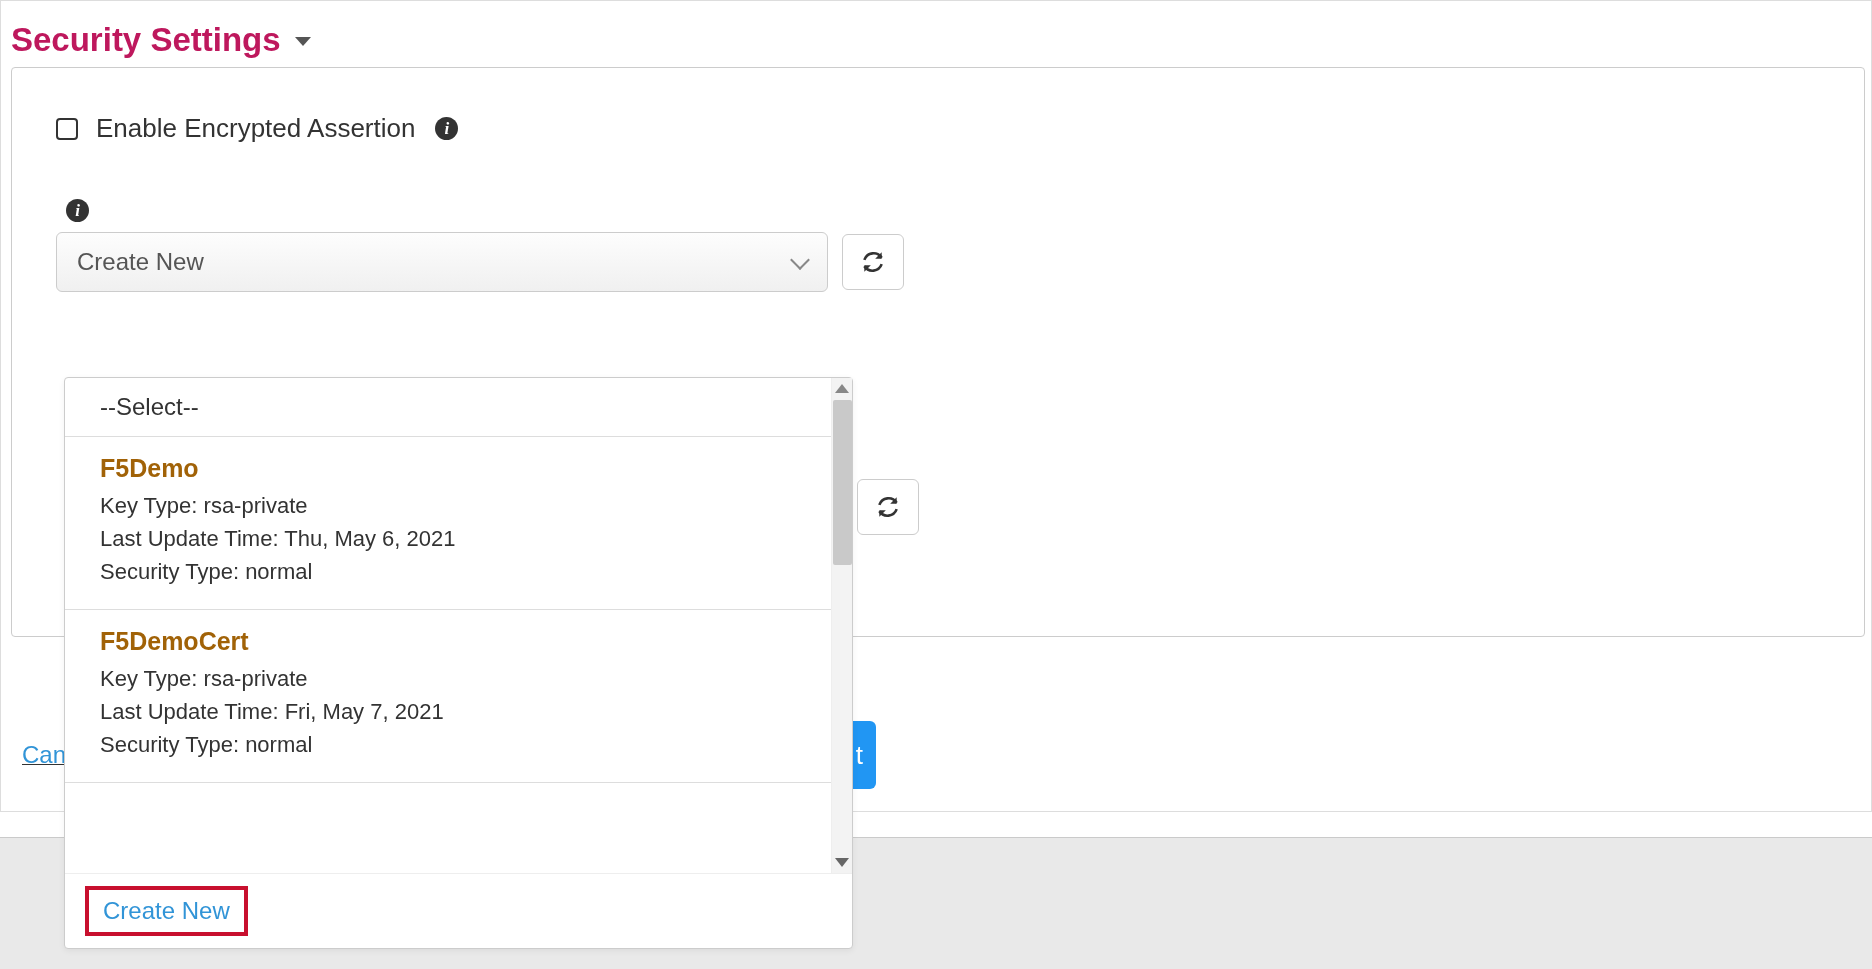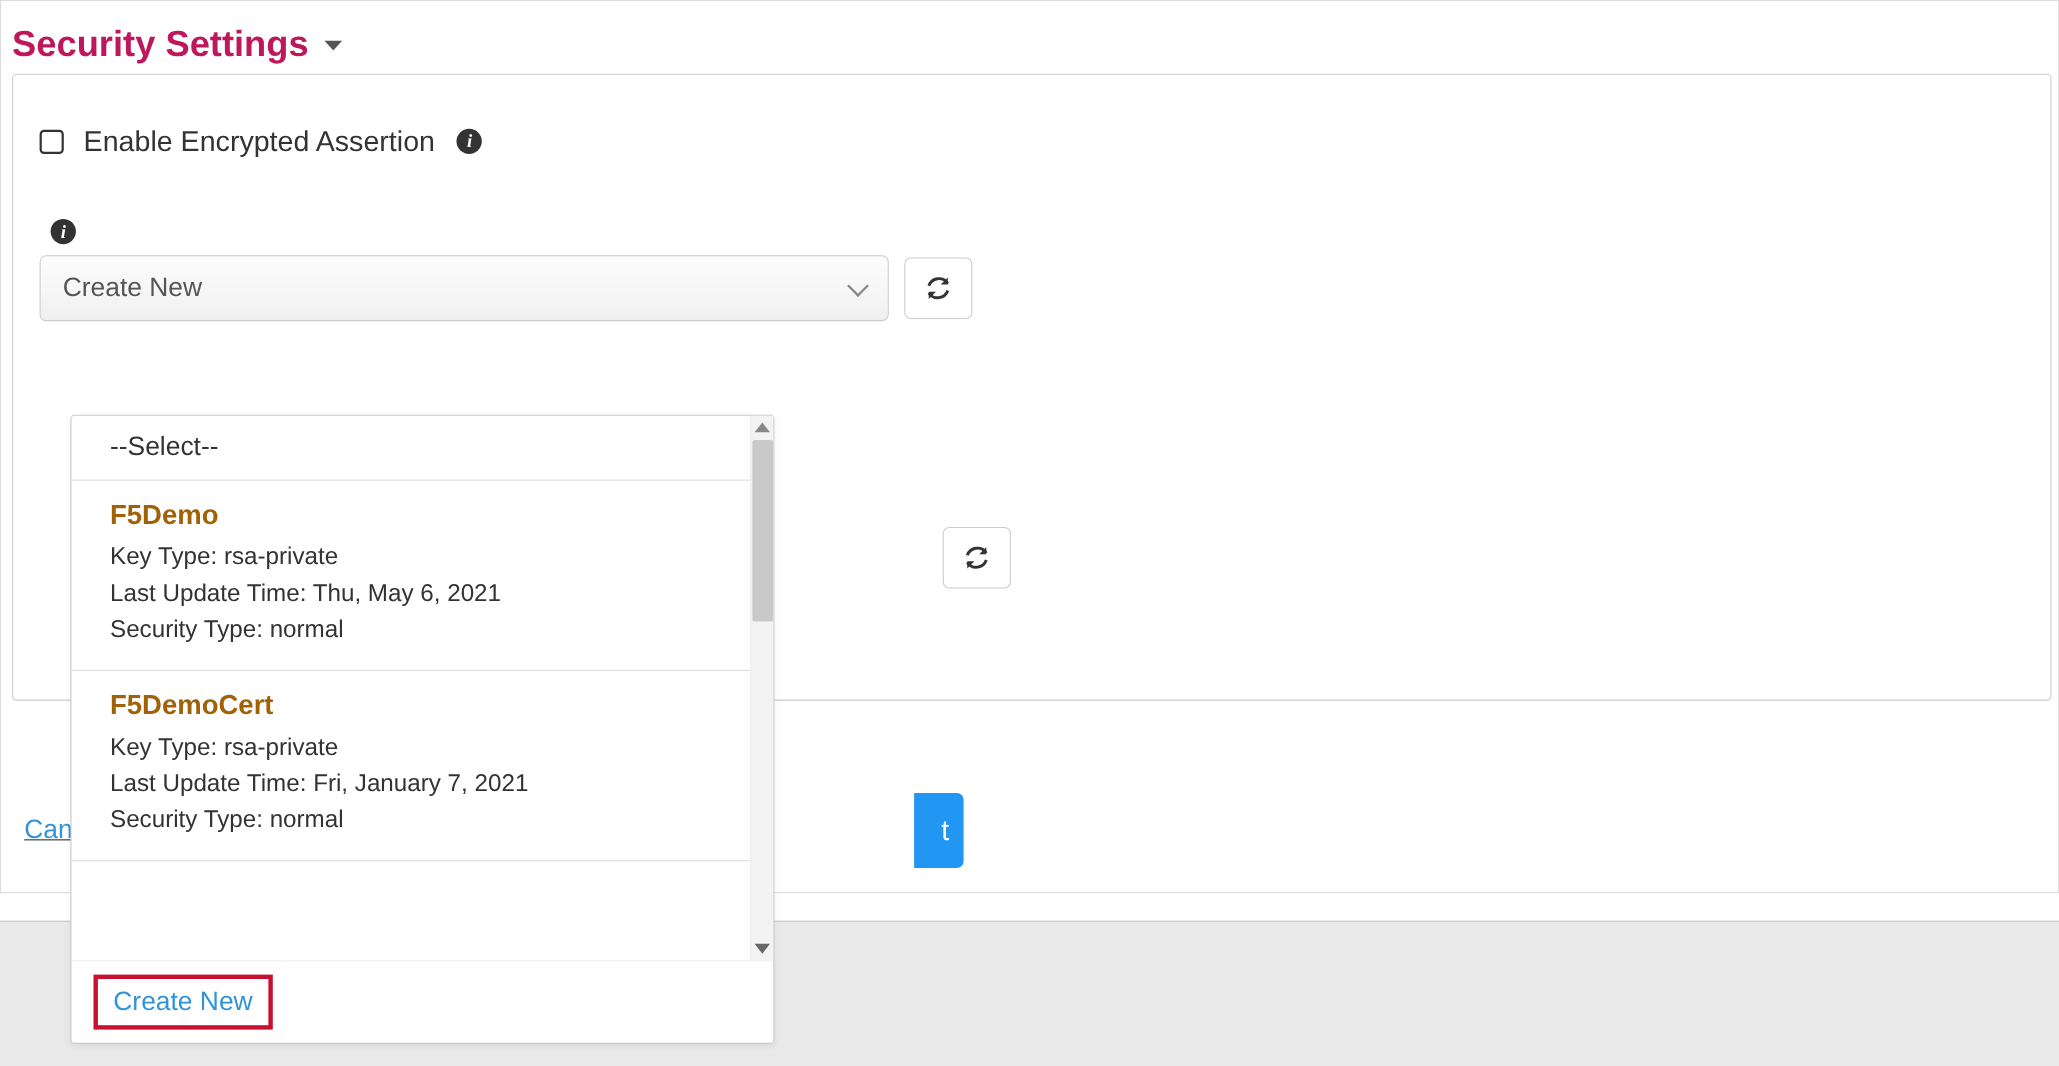--- a/index.html
+++ b/index.html
@@ -36,21 +36,21 @@
       margin-top: 3px;
     }
     .panel {
       position: absolute;
       top: 66px;
       left: 10px;
       right: 6px;
       height: 570px;
       border: 1px solid #ccc;
       border-radius: 4px;
-      padding: 45px 24px;
+      padding: 45px 44px;
     }
     .checkbox-row {
       display: flex;
       align-items: center;
       margin-bottom: 55px;
     }
     .checkbox {
       width: 22px;
       height: 22px;
       border: 2px solid #333;
@@ -162,21 +162,21 @@
       right: 0;
       height: 132px;
       background: #e9e9e9;
       border-top: 1px solid #cacaca;
     }
     
     .dropdown {
       position: absolute;
       left: 63px;
       top: 376px;
-      width: 640px;
+      width: 789px;
       background: #fff;
       border: 1px solid #ccc;
       border-radius: 4px;
       z-index: 100;
       box-shadow: 0 2px 6px rgba(0,0,0,0.06);
     }
     .dd-scrollwrap {
       position: relative;
       height: 495px;
       overflow: hidden;
@@ -341,21 +341,21 @@
       </div>
 
       <div class="dd-item">
         <div class="dd-item-title">F5DemoCert</div>
         <div class="dd-item-row">
           <span>Key Type:</span>
           <span>rsa-private</span>
         </div>
         <div class="dd-item-row">
           <span>Last Update Time:</span>
-          <span>Fri, January 7, 2021</span>
+          <span>Fri, May 7, 2021</span>
         </div>
         <div class="dd-item-row">
           <span>Security Type:</span>
           <span>normal</span>
         </div>
       </div>
 
       <div class="dd-item partial">
       </div>
 

